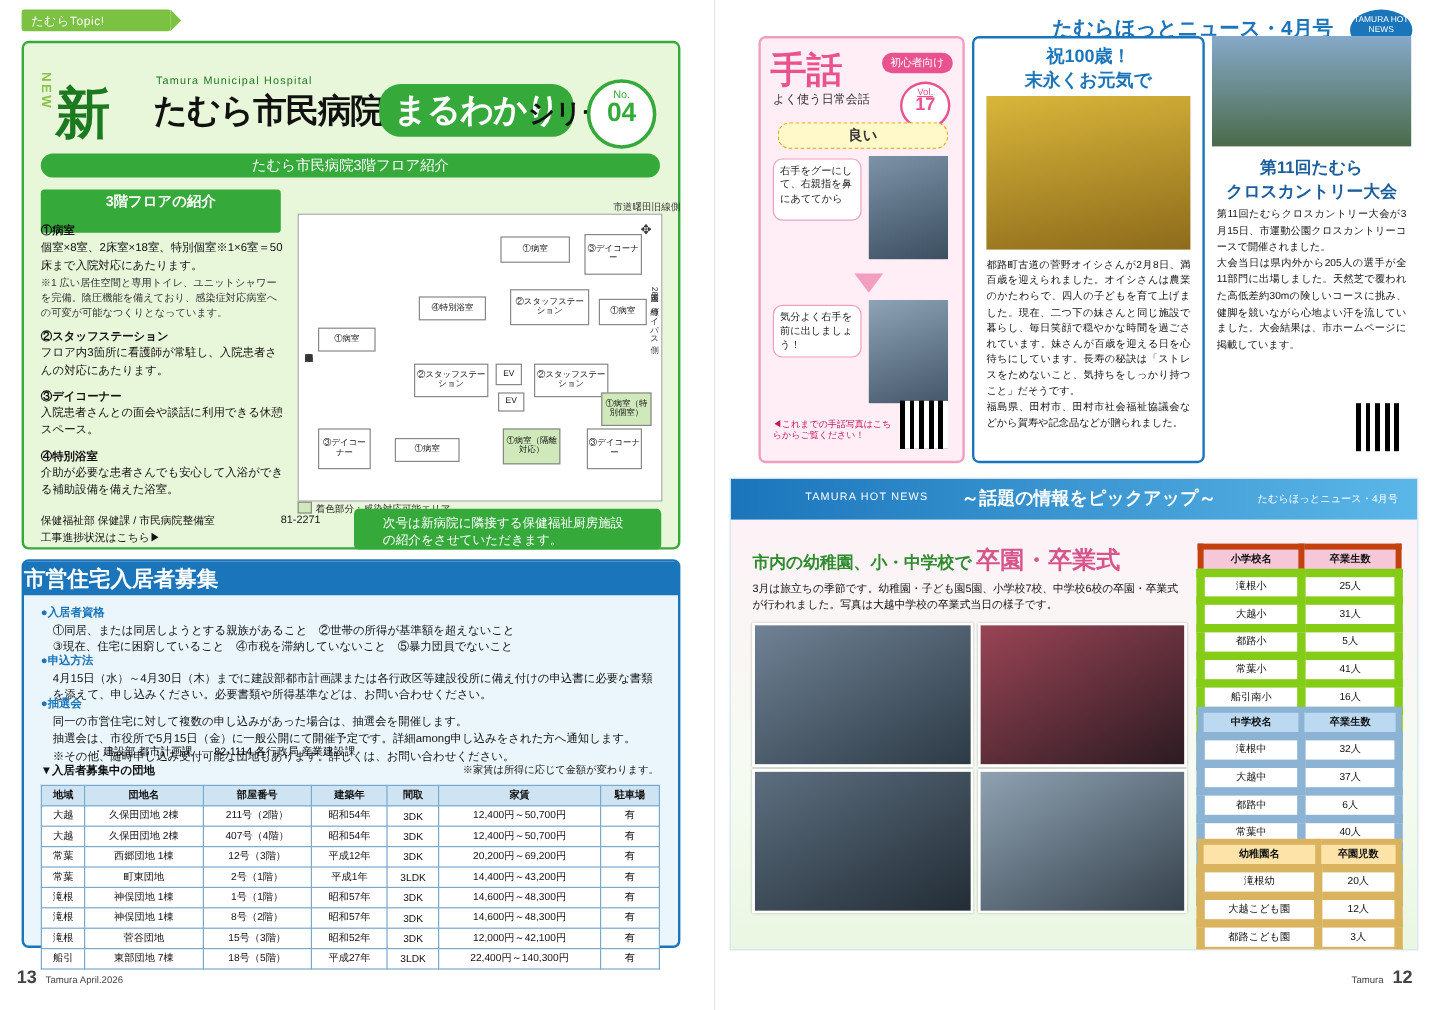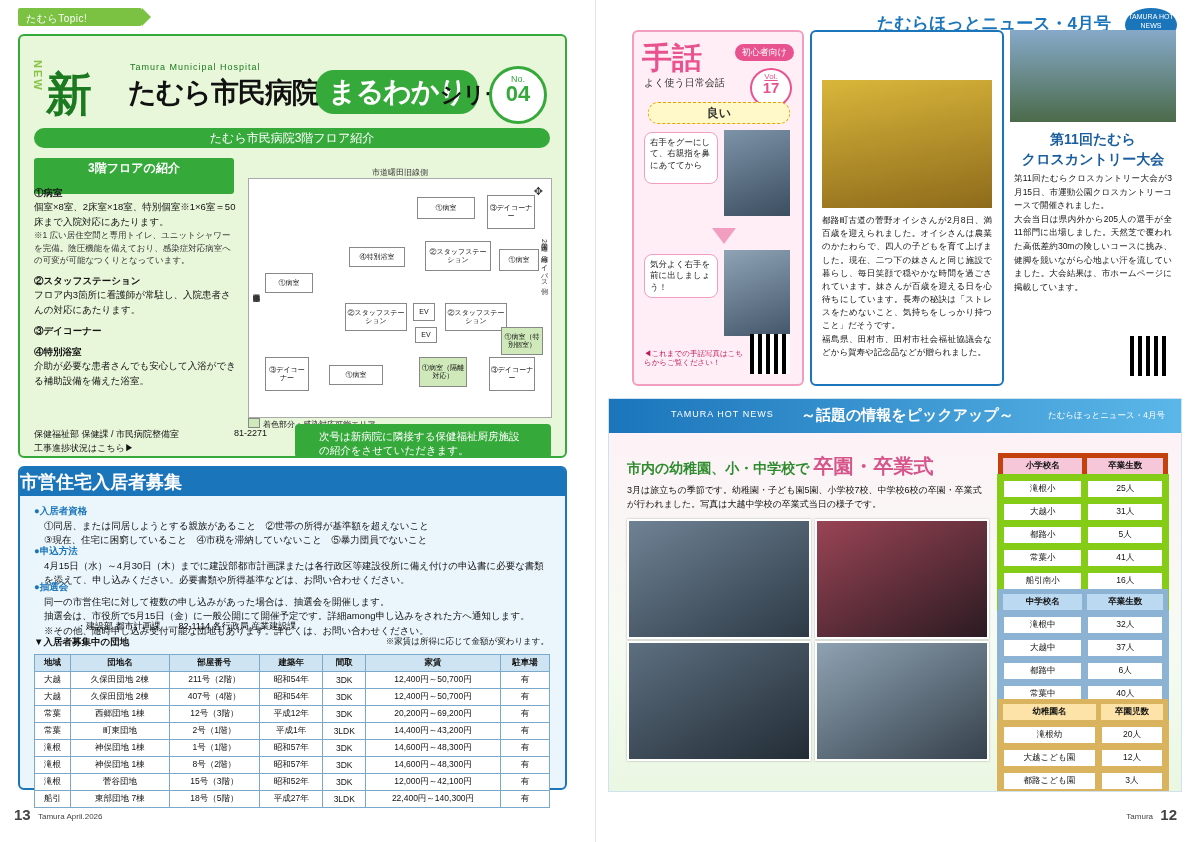--- a/index.html
+++ b/index.html
@@ -25,21 +25,21 @@
   #no-circle .no{font-size:9px;color:#36a93b;display:block;margin-top:5px;}
   #no-circle .num{font-size:22px;font-weight:bold;color:#36a93b;display:block;line-height:20px;}
   #hosp-sub{position:absolute;left:14px;top:92px;width:516px;height:20px;background:#36a93b;border-radius:10px;color:#fff;font-size:12px;text-align:center;line-height:20px;}
   #floor-head{position:absolute;left:14px;top:122px;width:200px;height:36px;background:#36a93b;color:#fff;font-size:12px;font-weight:bold;text-align:center;line-height:20px;border-radius:3px;}
   #floor-list{position:absolute;left:14px;top:150px;width:204px;font-size:9.5px;line-height:1.5;color:#111;}
   #floor-list .item{margin-bottom:7px;}
   #floor-list .it-title{font-weight:bold;}
   #floor-list .note{font-size:8.5px;color:#333;}
   
   #floor-map{position:absolute;left:228px;top:142px;width:302px;height:238px;background:#fff;border:1px solid #aaa;}
-  #map-caption{position:absolute;left:0;top:-12px;width:100%;text-align:center;font-size:8px;color:#333;}
+  #map-caption{position:absolute;left:16px;top:-12px;width:100%;text-align:right;font-size:8px;color:#333;}
   .room{position:absolute;border:1px solid #888;background:#fff;font-size:7px;text-align:center;color:#111;box-sizing:border-box;}
   .room.shade{background:#cfe9bb;}
   #legend{position:absolute;left:228px;top:382px;font-size:8px;color:#222;}
   #legend .sw{display:inline-block;width:10px;height:8px;background:#cfe9bb;border:1px solid #888;margin-right:3px;vertical-align:-1px;}
   
   #hosp-contact{position:absolute;left:14px;top:392px;font-size:9px;color:#111;line-height:1.5;}
   #next-box{position:absolute;right:14px;top:388px;width:256px;height:34px;background:#36a93b;color:#fff;font-size:10.5px;border-radius:4px;padding:5px 24px;box-sizing:border-box;line-height:1.35;}
   
   #housing-panel{left:18px;top:466px;width:545px;height:320px;background:#eaf6fb;border:2px solid #1b75bb;border-radius:6px;}
   #housing-title{position:absolute;left:0;top:0;width:100%;height:28px;background:#1b75bb;color:#fff;font-size:18px;font-weight:bold;text-align:left;line-height:28px;border-radius:3px 3px 0 0;}
@@ -149,20 +149,21 @@
         <div class="it-title">①病室</div>
         <div>個室×8室、2床室×18室、特別個室※1×6室＝50床まで入院対応にあたります。</div>
         <div class="note">※1 広い居住空間と専用トイレ、ユニットシャワーを完備。陰圧機能を備えており、感染症対応病室への可変が可能なつくりとなっています。</div>
       </div>
       <div class="item">
         <div class="it-title">②スタッフステーション</div>
         <div>フロア内3箇所に看護師が常駐し、入院患者さんの対応にあたります。</div>
       </div>
       <div class="item">
         <div class="it-title">③デイコーナー</div>
+        <div>入院患者さんとの面会や談話に利用できる休憩スペース。</div>
       </div>
       <div class="item">
         <div class="it-title">④特別浴室</div>
         <div>介助が必要な患者さんでも安心して入浴ができる補助設備を備えた浴室。</div>
       </div>
     </div>
 
     <div id="floor-map">
       <div id="map-caption">市道曙田旧線側</div>
       <div id="map-rooms">
@@ -330,20 +331,24 @@
     <div class="bubble" style="left:10px;top:100px;width:74px;height:52px;">右手をグーにして、右親指を鼻にあててから</div>
     <div class="photo p-a" style="left:90px;top:98px;width:66px;height:86px;"></div>
     <div id="shuwa-arrow"></div>
     <div class="bubble" style="left:10px;top:222px;width:74px;height:44px;">気分よく右手を前に出しましょう！</div>
     <div class="photo p-b" style="left:90px;top:218px;width:66px;height:86px;"></div>
     <div id="shuwa-note">◀これまでの手話写真はこちらからご覧ください！</div>
     <div id="shuwa-qr"></div>
   </div>
 
   <div class="abs" id="hyaku">
+    <div id="hyaku-title">
+      <div>祝100歳！</div>
+      <div>末永くお元気で</div>
+    </div>
     <div id="hyaku-photo"></div>
     <div id="hyaku-body" style="white-space:pre-line;">都路町古道の菅野オイシさんが2月8日、満百歳を迎えられました。オイシさんは農業のかたわらで、四人の子どもを育て上げました。現在、二つ下の妹さんと同じ施設で暮らし、毎日笑顔で穏やかな時間を過ごされています。妹さんが百歳を迎える日を心待ちにしています。長寿の秘訣は「ストレスをためないこと、気持ちをしっかり持つこと」だそうです。
 福島県、田村市、田村市社会福祉協議会などから賀寿や記念品などが贈られました。</div>
   </div>
 
   <div class="abs" id="cross">
     <div id="cross-photo"></div>
     <div id="cross-title">
       <div>第11回たむら</div>
       <div>クロスカントリー大会</div>

